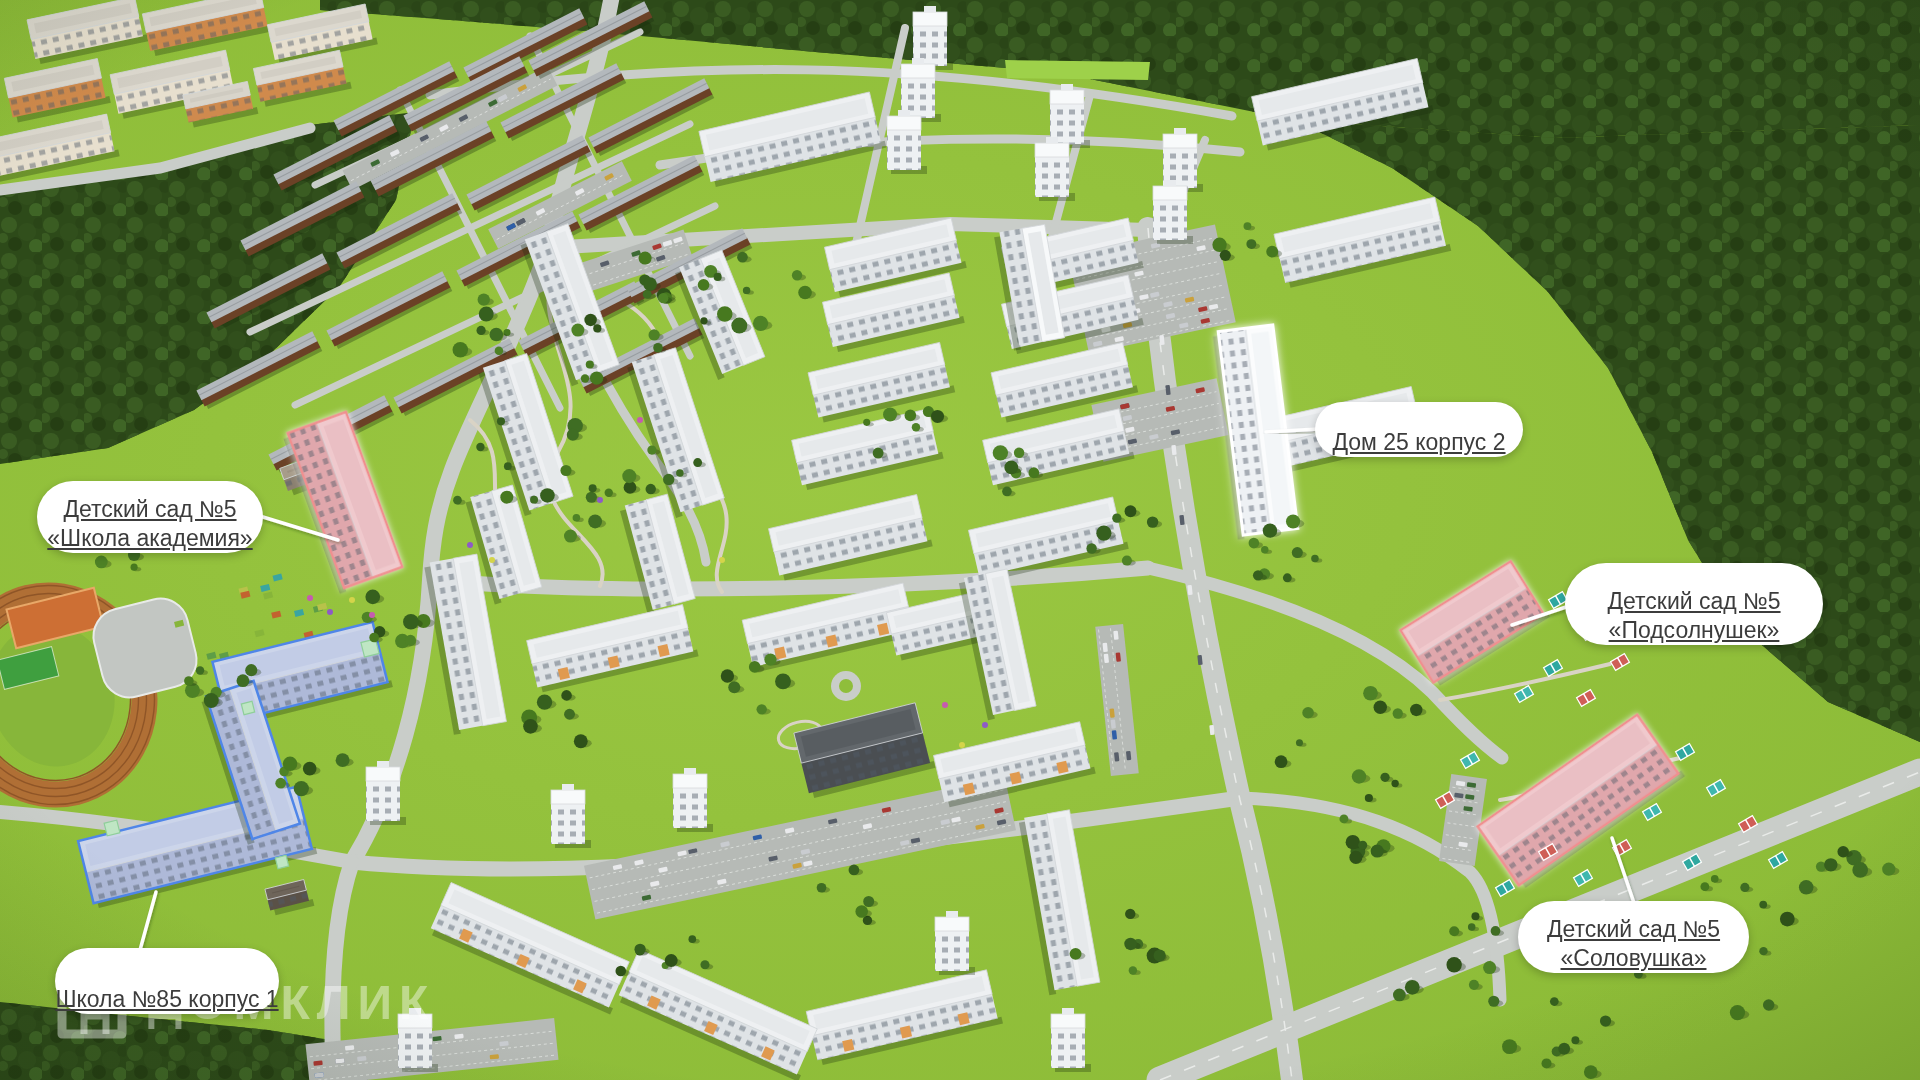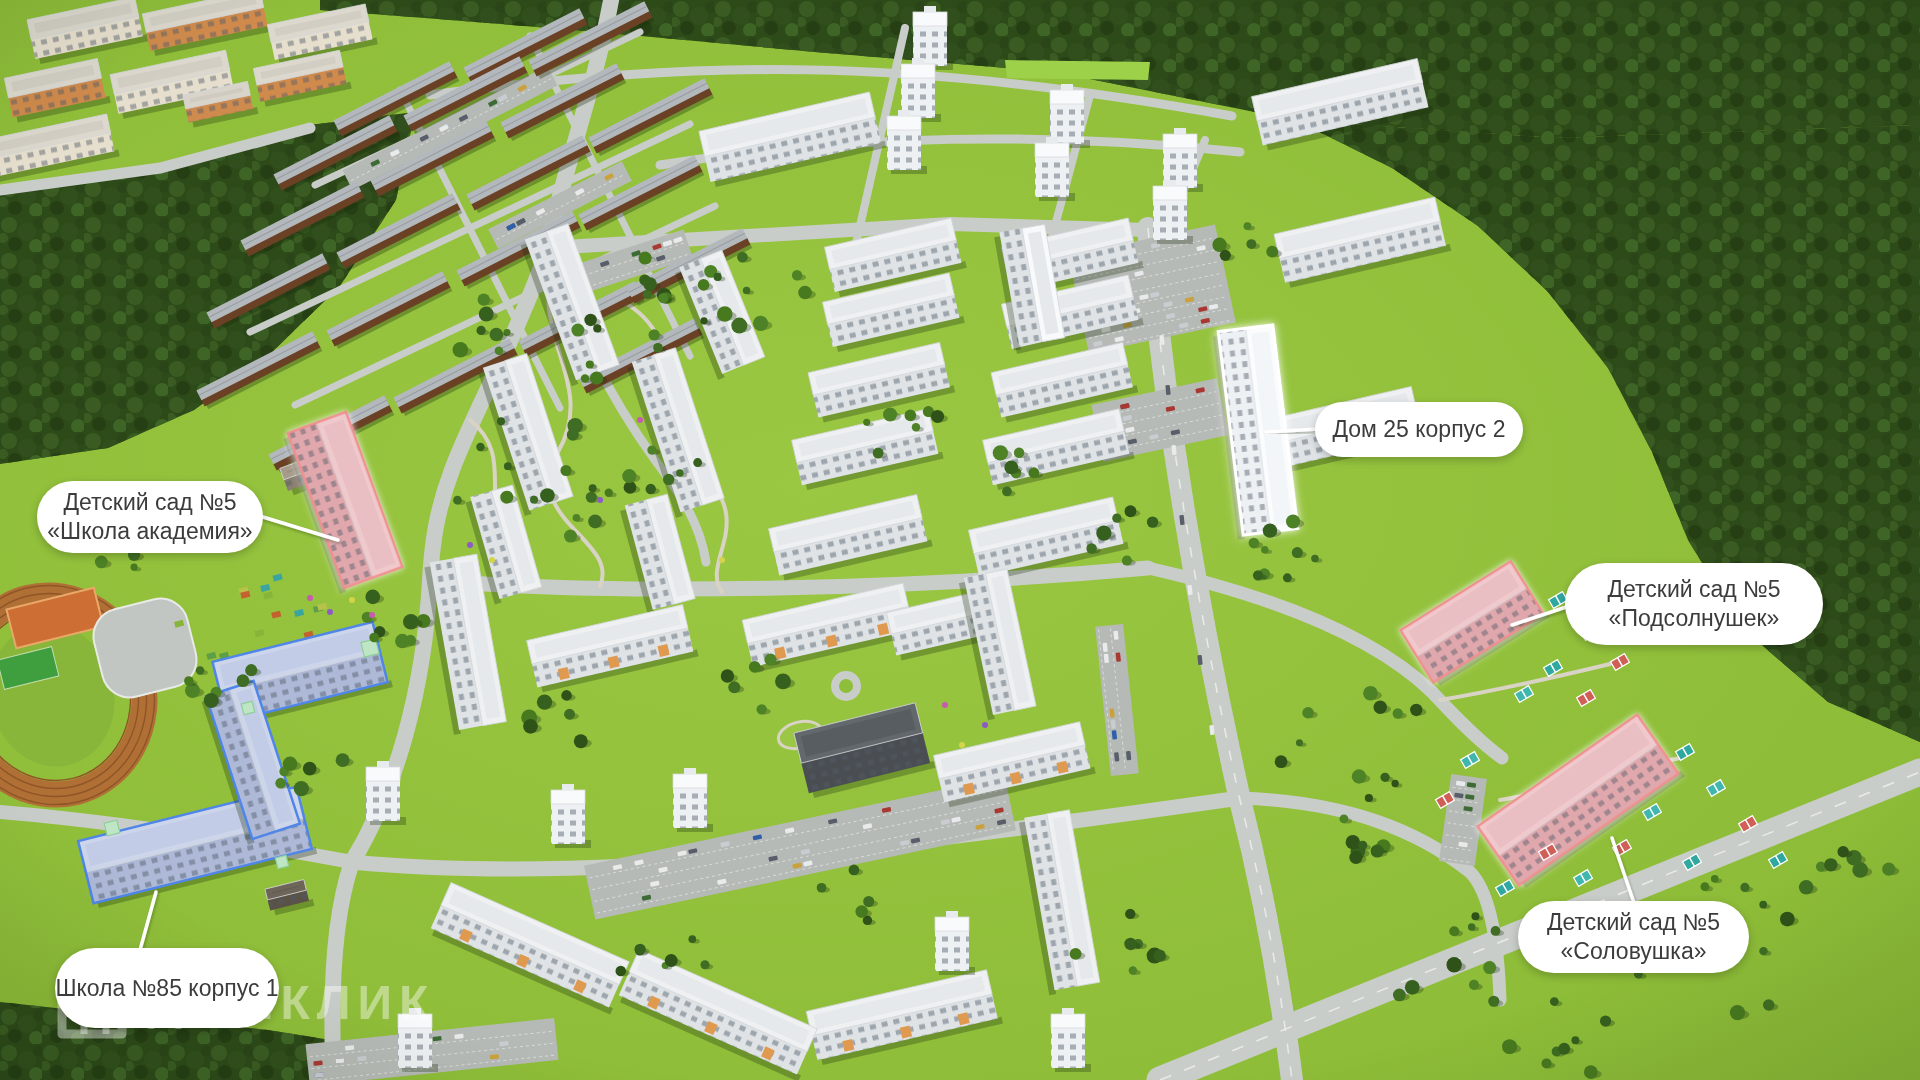--- a/index.html
+++ b/index.html
@@ -1,22 +1,22 @@
 <!DOCTYPE html>
 <html style="--label-bg: #ffffff; --label-text: #3c3c3c;"><head>
 <meta charset="utf-8">
 <style>
   html,body{margin:0;padding:0;background:#222;}
   #stage{position:relative;width:1920px;height:1080px;overflow:hidden;background:#8cbb37;
          font-family:"Liberation Sans",sans-serif;}
   #scene{position:absolute;left:0;top:0;}
   .pill{position:absolute;background:var(--label-bg,#fff);color:var(--label-text,#3c3c3c);
-        border-radius:44px;display:flex;flex-direction:column;align-items:center;justify-content:center;
+        border-radius:44px;display:flex;flex-direction:column;align-items:center;justify-content:flex-end;
         text-align:center;font:400 23px/1.26 "Liberation Sans",sans-serif;
-        box-shadow:0 3px 9px rgba(0,0,0,.22);z-index:5;cursor:pointer;}
+        box-shadow:0 3px 9px rgba(0,0,0,.22);z-index:5;cursor:pointer;text-decoration:underline;}
   .pill span{white-space:nowrap;}
   .wm{position:absolute;left:50px;top:962px;display:flex;align-items:center;gap:14px;z-index:3;
       color:rgba(255,255,255,.42);pointer-events:none;}
   .wm-text{font:700 48px "Liberation Sans",sans-serif;letter-spacing:7px;}
 </style>
 </head>
 <body>
 
 <div id="stage">
   <svg id="scene" width="1920" height="1080" viewBox="0 0 1920 1080">
@@ -1428,16 +1428,16 @@
     <span>Дом 25 корпус 2</span>
   </div>
   <div class="pill" style="left:1565px;top:563px;width:258px;height:82px;">
     <span>Детский сад №5</span>
     <span>«Подсолнушек»</span>
   </div>
   <div class="pill" style="left:1518px;top:901px;width:231px;height:72px;">
     <span>Детский сад №5</span>
     <span>«Соловушка»</span>
   </div>
-  <div class="pill" style="left:55px;top:948px;width:224px;height:80px;">
+  <div class="pill" style="left:55px;top:948px;width:224px;height:66px;">
     <span>Школа №85 корпус 1</span>
   </div>
 </div>
 
 </body></html>

